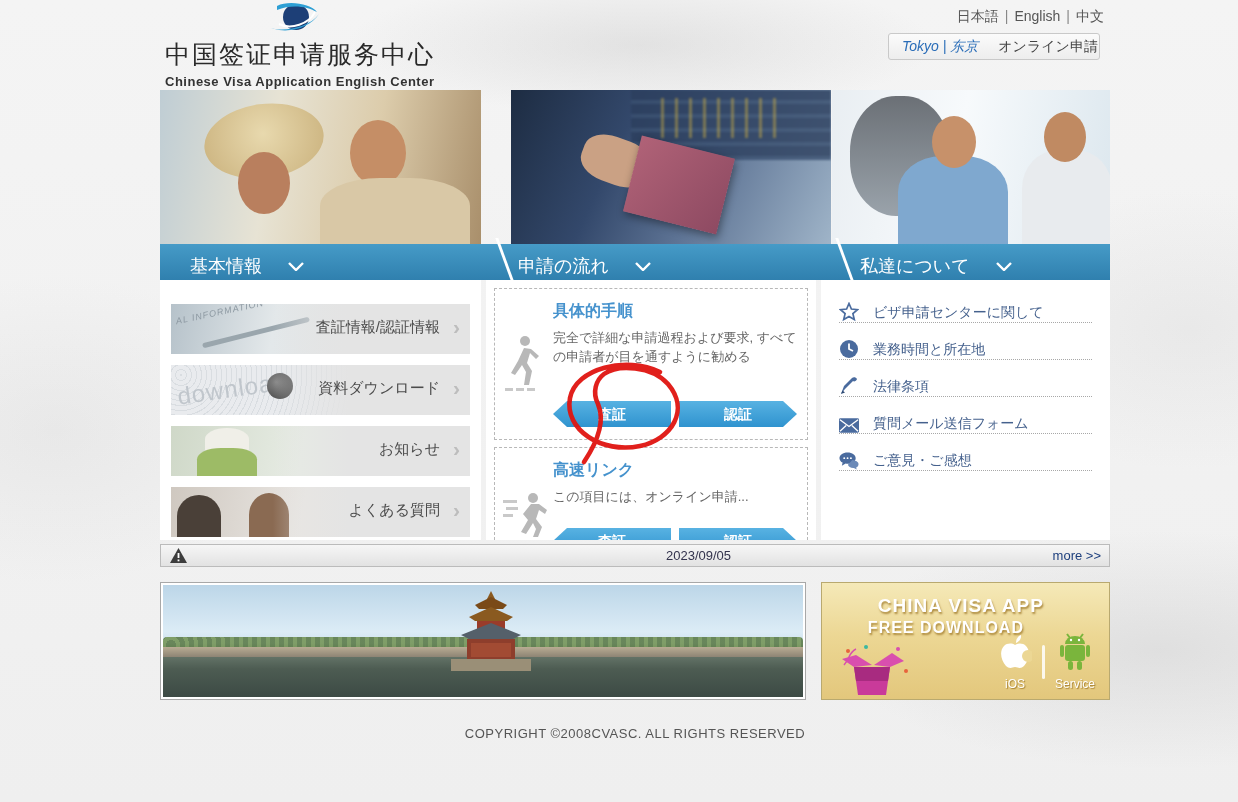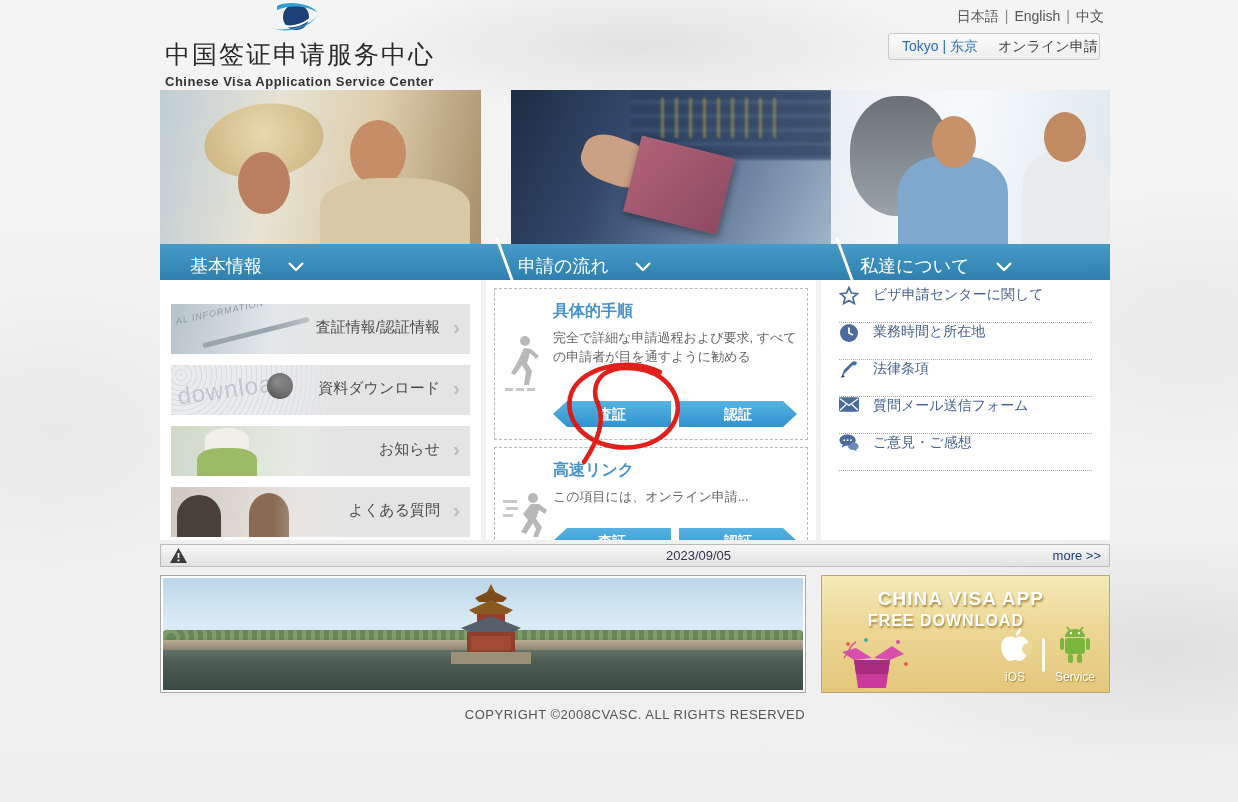--- a/index.html
+++ b/index.html
@@ -15,21 +15,21 @@
   
   .logo { position:absolute; left:165px; top:2px; width:260px; text-align:center; cursor:pointer; }
   .logo-globe { display:block; margin:0 auto 2px auto; }
   .logo-cn { font-family:"DejaVu Serif","Liberation Serif",serif; font-weight:normal; font-size:25px; color:#2a2a2a; letter-spacing:2px; white-space:nowrap; }
   .logo-en { font-size:13px; font-weight:bold; color:#333; letter-spacing:.5px; margin-top:3px; white-space:nowrap; }
   .lang-links { position:absolute; top:8px; right:128px; font-size:14px; color:#888; }
   .lang-links a { color:#555; text-decoration:none; margin:0 6px; cursor:pointer; }
   .loc-bar { position:absolute; top:33px; right:138px; width:212px; height:27px;
     border:1px solid #c9c9c9; border-radius:3px; background:linear-gradient(180deg,#fbfbfb,#ededed);
     display:flex; align-items:center; padding:0 8px; gap:5px; }
-  .loc-city { color:#2a6db8; font-size:14px; cursor:pointer; white-space:nowrap; }
+  .loc-city { color:#2a6db8; font-size:14px; cursor:pointer; white-space:nowrap;font-style:italic; }
   .loc-div { color:#2a6db8; }
   .loc-other { color:#444; font-size:14px; cursor:pointer; white-space:nowrap; margin-left:4px; }
   
   .content { position:absolute; left:160px; top:90px; width:950px; }
   
   .hero { position:relative; width:950px; height:190px; }
   .photos { display:flex; height:154px; }
   .photo { position:relative; height:154px; overflow:hidden; }
   .ph1 { width:321px; margin-right:30px;
     background:linear-gradient(100deg,#bfcdd4 0%,#e7e3d4 35%,#dcccab 65%,#a98f6b 100%); }
@@ -90,68 +90,68 @@
   .card-icon { position:absolute; left:8px; }
   .card-1 .card-icon { top:46px; } .card-2 .card-icon { top:44px; }
   .btn-row { position:absolute; left:58px; right:10px; display:flex; gap:8px; }
   .card-1 .btn-row { bottom:12px; } .card-2 .btn-row { bottom:10px; }
   .abtn { flex:1; height:26px; line-height:26px; text-align:center; color:#fff; font-size:14px; font-weight:bold; cursor:pointer;
     background:linear-gradient(180deg,#58b2e2,#2f93cf); }
   .abtn-l { clip-path:polygon(14px 0,100% 0,100% 100%,14px 100%,0 50%); }
   .abtn-r { clip-path:polygon(0 0,calc(100% - 14px) 0,100% 50%,calc(100% - 14px) 100%,0 100%); }
   
   .panel-right { width:289px; padding:6px 18px 0 18px; }
-  .rrow { display:flex; align-items:flex-start; gap:14px; height:37px; border-bottom:1px dotted #a8a8a8; cursor:pointer; }
+  .rrow { display:flex; align-items:flex-end; gap:14px; height:37px; border-bottom:1px dotted #a8a8a8; cursor:pointer; }
   .rrow svg { flex:0 0 20px; }
   .rlabel { font-size:14px; color:#45618d; }
   
   .notice { position:relative; margin-top:4px; height:23px; border:1px solid #bbb;
     background:linear-gradient(180deg,#f6f6f6,#e2e2e2); display:flex; align-items:center; }
   .notice-icon { margin:0 8px 0 9px; }
   .notice-text { font-size:13px; color:#33334d; cursor:pointer; }
   .notice-date { position:absolute; left:505px; font-size:13px; color:#33334d; }
   .notice-more { position:absolute; right:8px; font-size:13px; color:#1d3f7d; cursor:pointer; }
   
-  .bottomrow { display:flex; gap:15px; margin-top:8px; }
+  .bottomrow { display:flex; gap:15px; margin-top:15px; }
   .panorama { position:relative; width:650px; height:118px; border:1px solid #a8a8a8; background:#fff; padding:2px; }
   .scene { position:relative; width:100%; height:100%; overflow:hidden;
     background:linear-gradient(180deg,#bcd6e8 0%,#dcecf6 42%,#cfe2ee 52%,#6f7f72 58%,#4d5c52 75%,#3c4a44 100%); }
   .trees { position:absolute; left:0; top:52px; width:100%; height:16px;
     background:repeating-radial-gradient(circle at 8px 8px,#5d7c4a 0 5px,#769659 5px 9px); border-radius:4px; opacity:.9; }
   .wallband { position:absolute; left:0; top:62px; width:100%; height:10px; background:linear-gradient(180deg,#b9ac93,#8d8474); }
   .tower { position:absolute; left:288px; top:6px; }
   .reflect { position:absolute; left:288px; top:84px; transform:scaleY(-.55); opacity:.35; }
   .appbanner { position:relative; width:291px; height:118px; border:1px solid #b9a96f; cursor:pointer;
     background:linear-gradient(180deg,#f5e9b8 0%,#ecd794 45%,#e3c77c 100%); overflow:hidden; }
   .app-l1 { position:absolute; left:56px; top:12px; font-size:19px; font-weight:bold; color:#fff; letter-spacing:1px; text-shadow:1px 2px 2px rgba(150,110,30,.75); white-space:nowrap; }
   .app-l2 { position:absolute; left:46px; top:36px; font-size:16px; font-weight:bold; color:#fff; letter-spacing:1px; text-shadow:1px 2px 2px rgba(150,110,30,.75); white-space:nowrap; }
   .gift { position:absolute; left:18px; top:62px; }
   .store { position:absolute; right:14px; bottom:8px; display:flex; align-items:flex-end; gap:10px; }
   .store .col { text-align:center; }
   .store-label { font-size:12px; color:#fff; text-shadow:1px 1px 1px rgba(150,110,30,.8); margin-top:1px; }
   .store-div { width:3px; height:34px; background:rgba(255,255,255,.85); margin-bottom:12px; border-radius:2px; }
   
-  .copyright { margin-top:14px; text-align:center; font-size:13px; color:#555; letter-spacing:.5px; }
+  .copyright { margin-top:26px; text-align:center; font-size:13px; color:#555; letter-spacing:.5px; }
   
   .red-circle { position:absolute; left:556px; top:358px; pointer-events:none; }
 </style>
 </head>
 <body>
 
 <div class="page">
 
   <div class="logo">
     <svg class="logo-globe" width="60" height="34" viewBox="0 0 60 34">
       <ellipse cx="31" cy="15" rx="13" ry="13" fill="#1d3f77"></ellipse>
       <path d="M6 26 C 18 30 44 26 54 12 C 46 24 30 30 14 28 Z" fill="#2e9fd4"></path>
       <path d="M12 4 C 24 -2 46 2 52 10 C 42 4 26 2 12 8 Z" fill="#2e9fd4"></path>
       <path d="M14 22 C 26 28 44 22 50 10" stroke="#fff" stroke-width="2" fill="none"></path>
     </svg>
     <div class="logo-cn">中国签证申请服务中心</div>
-    <div class="logo-en">Chinese Visa Application Service Center</div>
+    <div class="logo-en">Chinese Visa Application English Center</div>
   </div>
 
   <div class="lang-links">
     <a>日本語</a><span>|</span><a>English</a><span>|</span><a>中文</a>
   </div>
 
   <div class="loc-bar">
     <svg width="13" height="17" viewBox="0 0 13 17">
       <path d="M6.5 0 C2.9 0 0 2.9 0 6.4 C0 11 6.5 17 6.5 17 S13 11 13 6.4 C13 2.9 10.1 0 6.5 0 Z" fill="#cc2a1e"></path>
       <circle cx="6.5" cy="6" r="2.4" fill="#fff"></circle>

